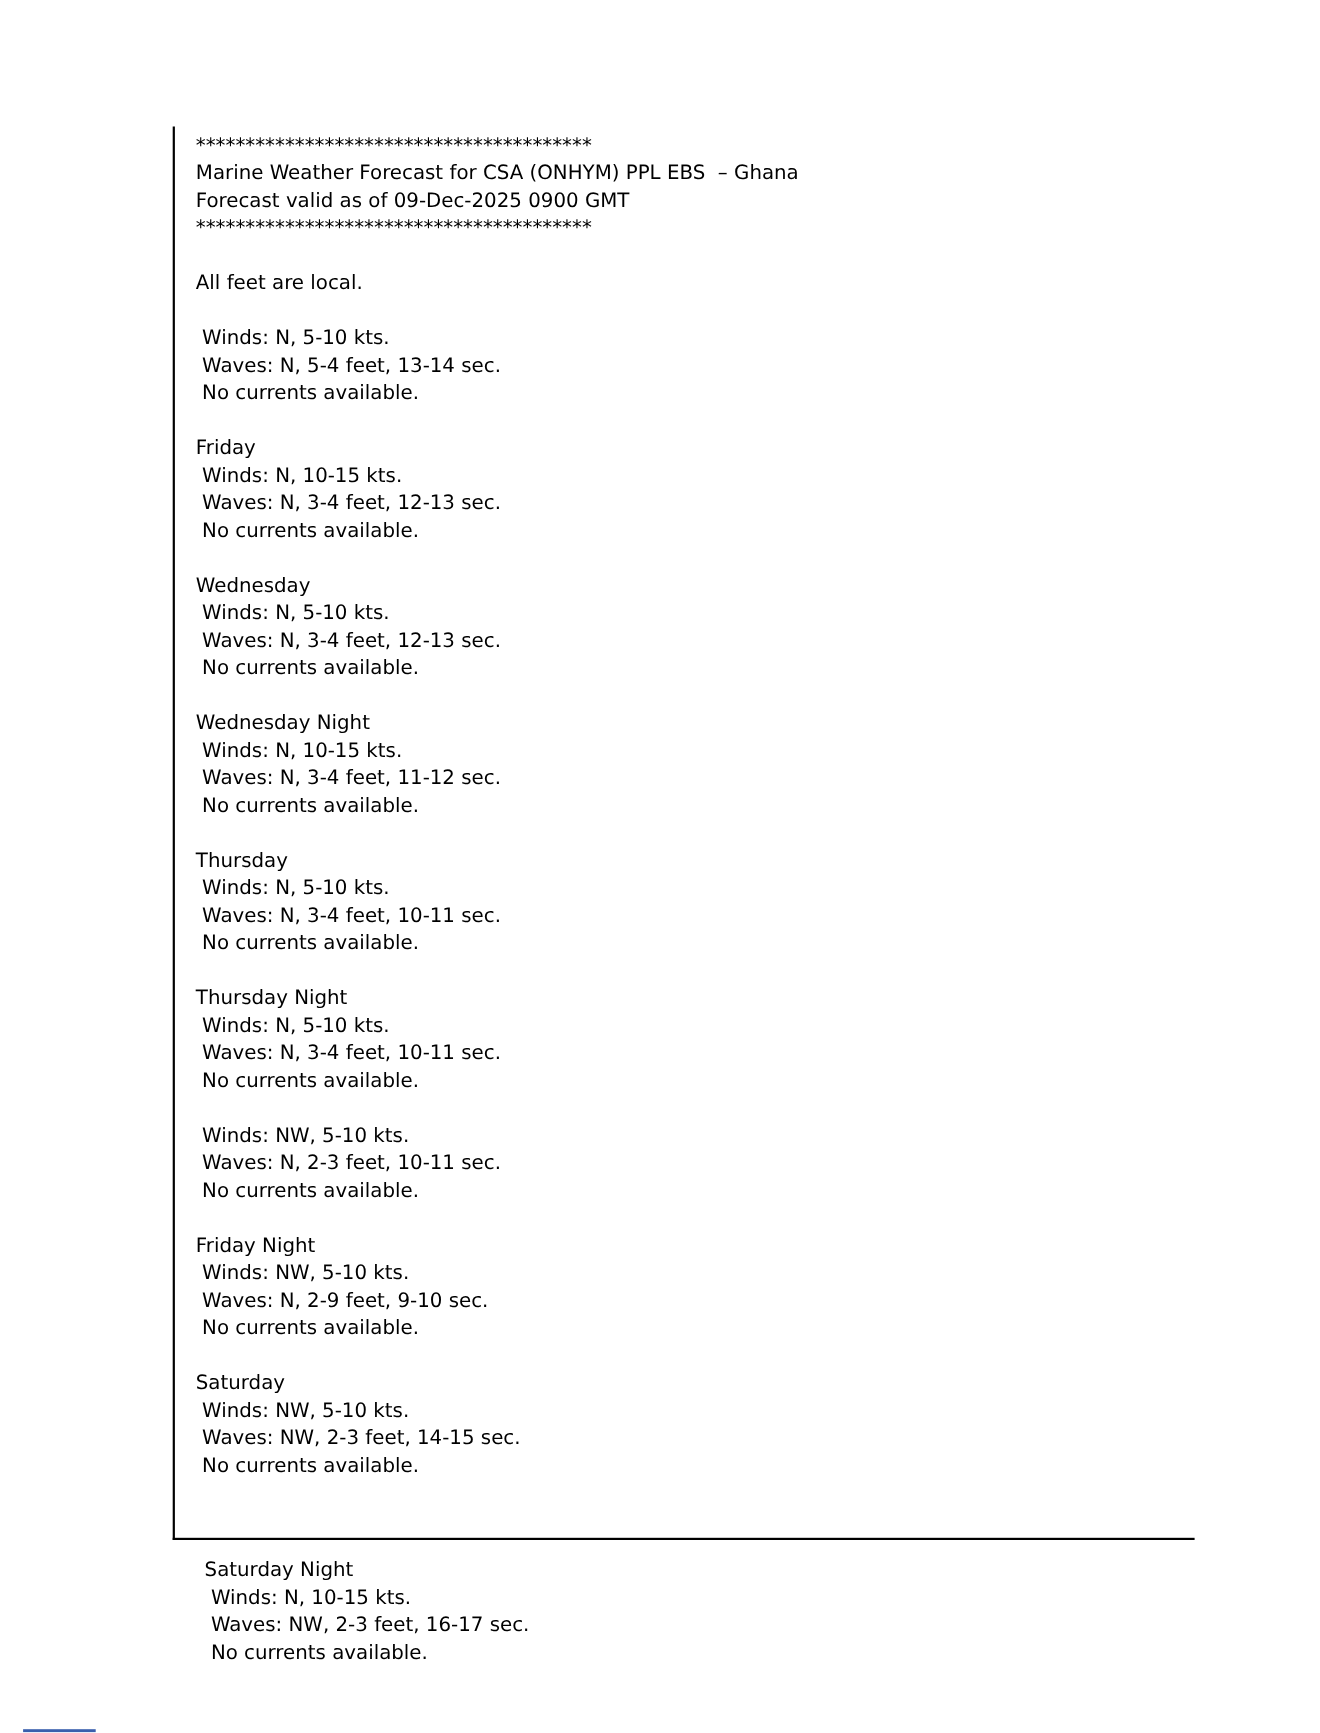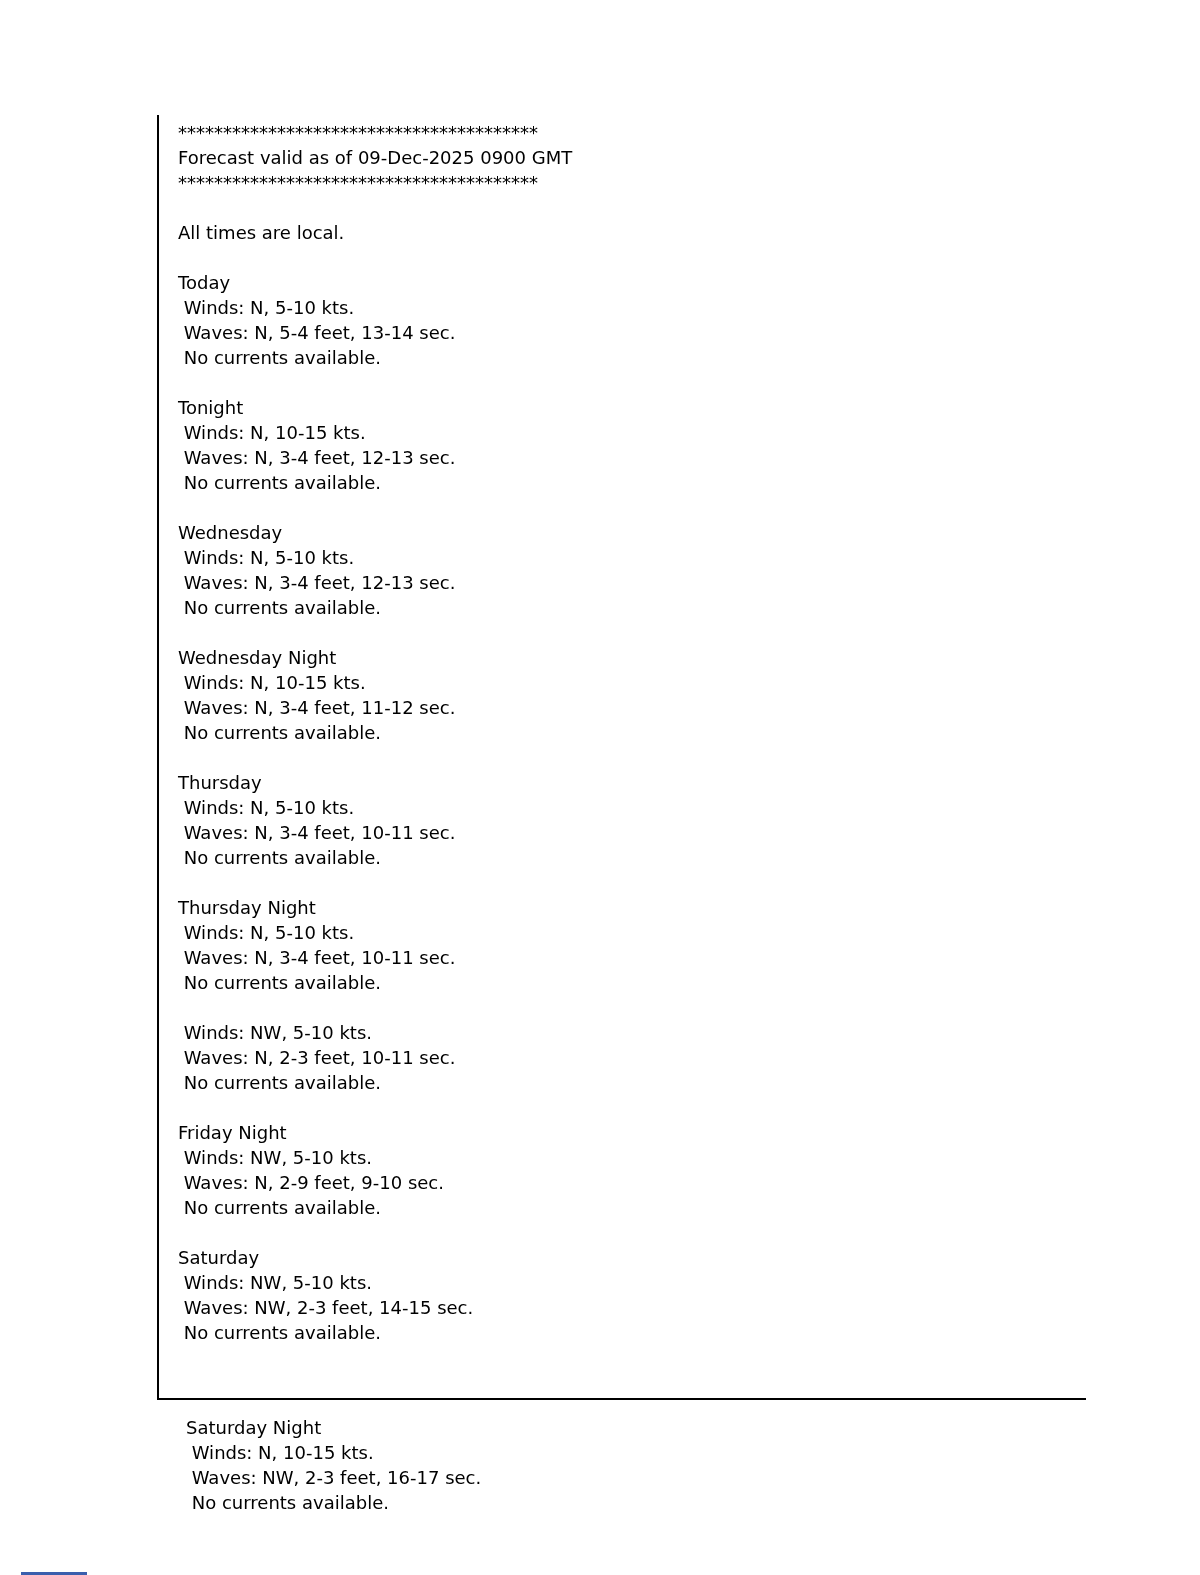--- a/index.html
+++ b/index.html
@@ -55,36 +55,36 @@
     height: 3px;
   }
 </style>
 </head>
 <body>
 
 <div class="page">
 
   <div class="box">
     <div class="ln">****************************************</div>
+    <div class="ln">Marine Weather Forecast for CSA (ONHYM) PPL EBS  – Ghana</div>
     <div class="ln">Forecast valid as of 09-Dec-2025 0900 GMT</div>
     <div class="ln">****************************************</div>
     <div class="ln blank"></div>
-    <div class="ln">All times are local.</div>
+    <div class="ln">All feet are local.</div>
     <div class="ln blank"></div>
 
     <section>
-      <div class="ln">Today</div>
       <div class="ln"> Winds: N, 5-10 kts.</div>
       <div class="ln"> Waves: N, 5-4 feet, 13-14 sec.</div>
       <div class="ln"> No currents available.</div>
       <div class="ln blank"></div>
     </section>
 
     <section>
-      <div class="ln">Tonight</div>
+      <div class="ln">Friday</div>
       <div class="ln"> Winds: N, 10-15 kts.</div>
       <div class="ln"> Waves: N, 3-4 feet, 12-13 sec.</div>
       <div class="ln"> No currents available.</div>
       <div class="ln blank"></div>
     </section>
 
     <section>
       <div class="ln">Wednesday</div>
       <div class="ln"> Winds: N, 5-10 kts.</div>
       <div class="ln"> Waves: N, 3-4 feet, 12-13 sec.</div>

